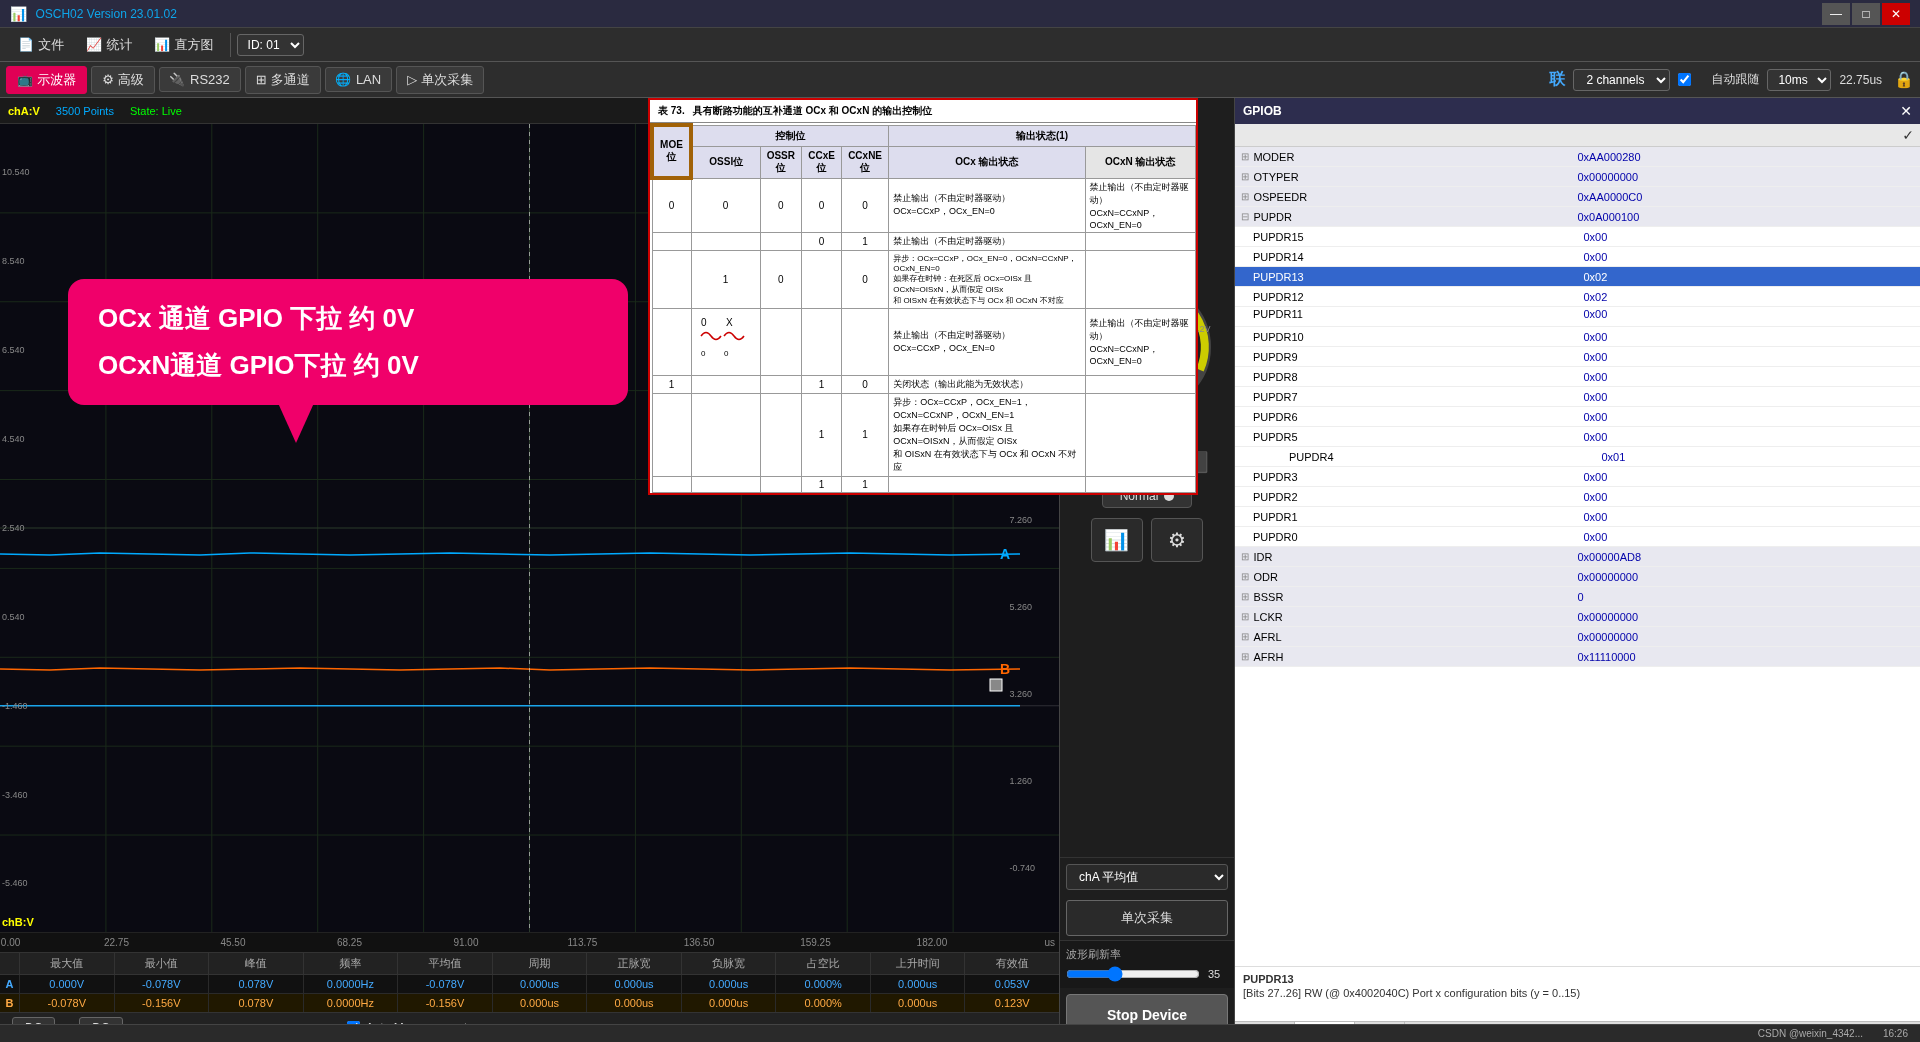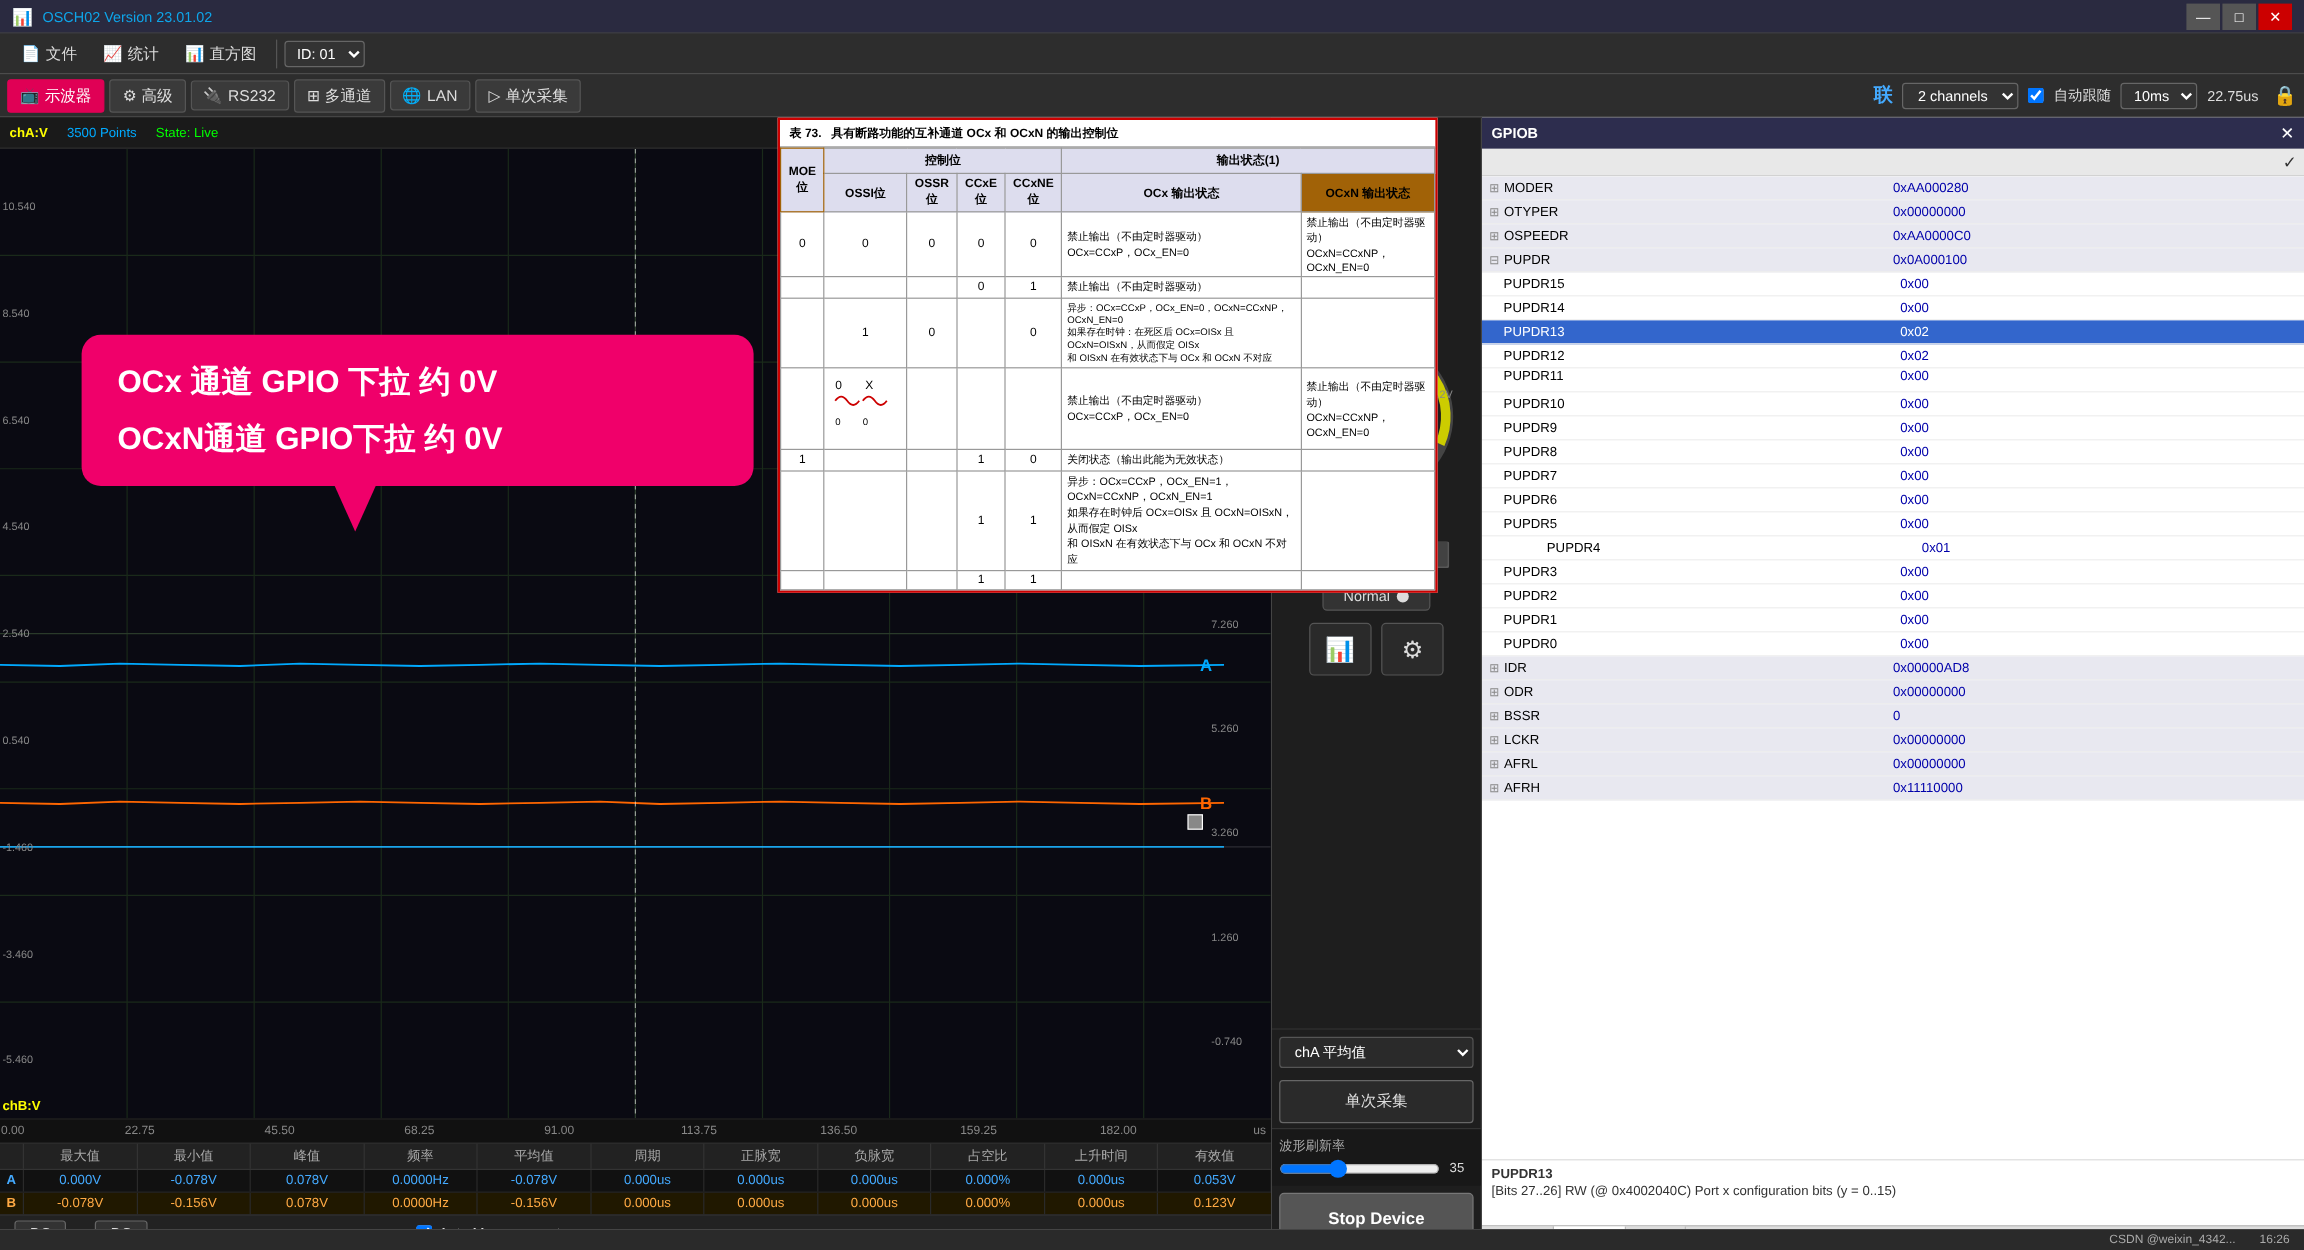--- a/index.html
+++ b/index.html
@@ -66,21 +66,21 @@
   <div style="display:flex;align-items:center;gap:4px;padding:4px 10px;cursor:pointer;border-radius:3px;color:#ddd;font-size:13px;background:#3a3a3a;border:1px solid #555;">
     <span>▷</span>
     <span>单次采集</span>
   </div>
 
   <div style="margin-left:auto; display:flex; align-items:center; gap:8px;">
     <span style="color:#4af; font-size:16px; font-weight:bold;">联</span>
     <select style="background:#333;border:1px solid #666;color:#fff;padding:2px 8px;font-size:12px;border-radius:3px;">
       <option>2 channels</option>
     </select>
-    <label style="display:flex;align-items:center;gap:8px;color:#ddd;font-size:12px;cursor:pointer;">
+    <label style="display:flex;align-items:center;gap:20px;color:#ddd;font-size:12px;cursor:pointer;">
       <input type="checkbox" checked="" style="">
       <span>自动跟随</span>
     </label>
     <select style="background:#333;border:1px solid #666;color:#fff;padding:2px 6px;font-size:12px;border-radius:3px;">
       <option>10ms</option>
     </select>
     <span style="color:#ddd; font-size:12px;">22.75us</span>
     <span style="color:#aaa; font-size:16px; margin-left:4px;">🔒</span>
   </div>
 </div>
@@ -507,31 +507,31 @@
   </div>
 
   <div style="position:absolute; top:0; left:648px; background:#fff; color:#000; border:2px solid #c00; z-index:10; font-size:10px; min-width:530px; max-width:550px;">
     <div style="background:#fff; padding:4px 8px; font-weight:bold; border-bottom:1px solid #888; display:flex; align-items:center; gap:8px;">
       <span>表 73.</span>
       <span>具有断路功能的互补通道 OCx 和 OCxN 的输出控制位</span>
     </div>
     <table style="width:100%; border-collapse:collapse; font-size:10px;">
       <thead>
         <tr>
-          <th rowspan="2" style="border:1px solid #a16207;padding:3px;background:#dde;text-align:center;">MOE位</th>
+          <th rowspan="2" style="border:4px solid #a16207;padding:3px;background:#dde;text-align:center;">MOE位</th>
           <th colspan="4" style="border:1px solid #999;padding:3px;background:#dde;text-align:center;">控制位</th>
           <th colspan="2" style="border:1px solid #999;padding:3px;background:#dde;text-align:center;">输出状态(1)</th>
         </tr>
         <tr>
           <th style="border:1px solid #999;padding:3px;background:#dde;text-align:center;">OSSI位</th>
           <th style="border:1px solid #999;padding:3px;background:#dde;text-align:center;">OSSR位</th>
           <th style="border:1px solid #999;padding:3px;background:#dde;text-align:center;">CCxE位</th>
           <th style="border:1px solid #999;padding:3px;background:#dde;text-align:center;">CCxNE位</th>
           <th style="border:1px solid #999;padding:3px;background:#dde;text-align:center;">OCx 输出状态</th>
-          <th style="border:1px solid #999;padding:3px;background:#a16207;text-align:center;">OCxN 输出状态</th>
+          <th style="border:1px solid #999;padding:3px;background:#e5e5e5;text-align:center;">OCxN 输出状态</th>
         </tr>
       </thead>
       <tbody>
         <tr>
           <td style="border:1px solid #999;padding:2px 4px;text-align:center;">0</td>
           <td style="border:1px solid #999;padding:2px 4px;text-align:center;">0</td>
           <td style="border:1px solid #999;padding:2px 4px;text-align:center;">0</td>
           <td style="border:1px solid #999;padding:2px 4px;text-align:center;">0</td>
           <td style="border:1px solid #999;padding:2px 4px;text-align:center;">0</td>
           <td style="border:1px solid #999;padding:2px 4px;font-size:9px;">禁止输出（不由定时器驱动）<br>OCx=CCxP，OCx_EN=0</td>

